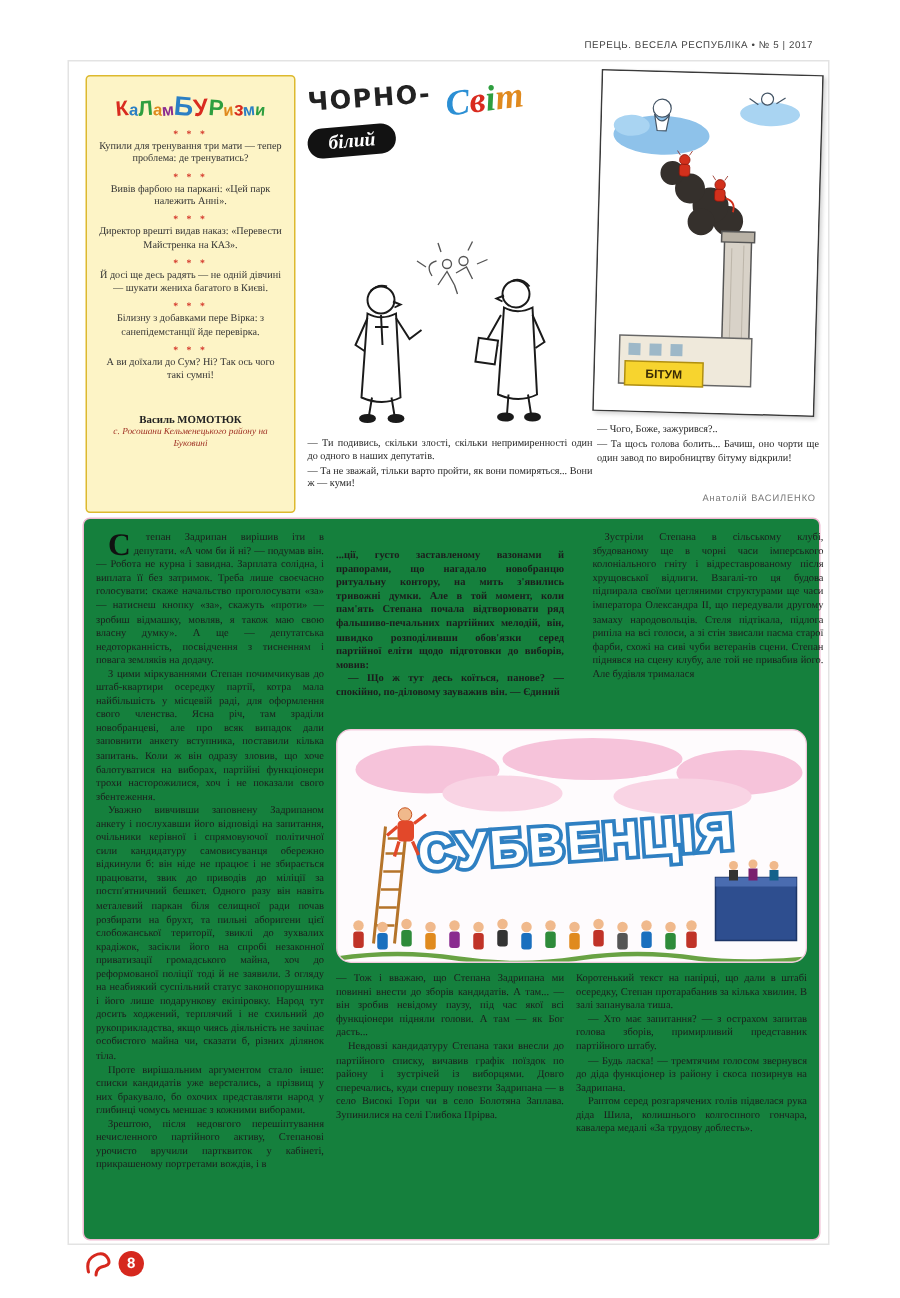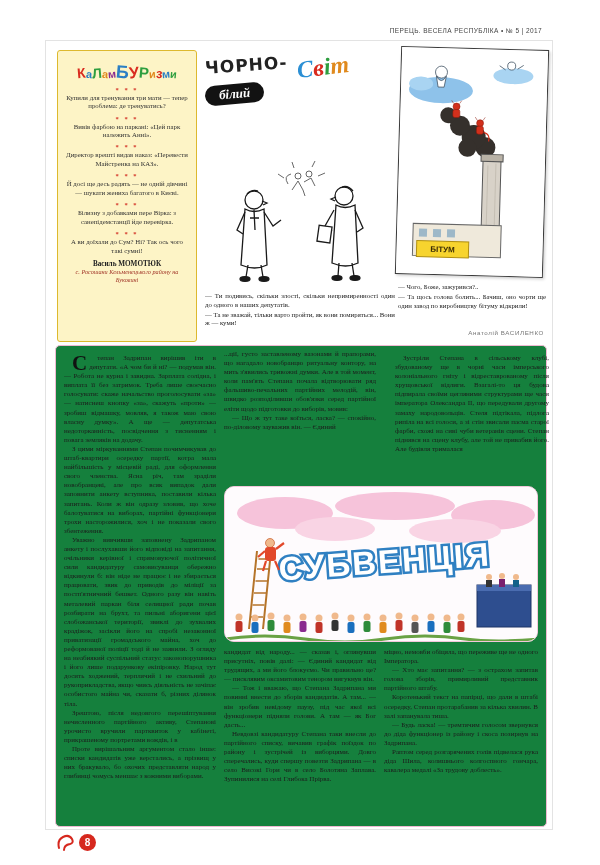--- a/index.html
+++ b/index.html
@@ -17,21 +17,21 @@
   .kalambur-title span{display:inline-block;font-size:11px;transform:rotate(-5deg);}
   .kalambur-title span:nth-child(even){transform:rotate(5deg);}
   .kalambur-title span:nth-child(1){font-size:14px;}
   .kalambur-title span:nth-child(3){font-size:14px;}
   .kalambur-title span:nth-child(6){font-size:18px;}
   .kalambur-title span:nth-child(7){font-size:16px;}
   .kalambur-title span:nth-child(8){font-size:15px;}
   .kalambur-title span:nth-child(10){font-size:13px;}
   .stars{color:#d4372a;font-size:6.5px;letter-spacing:2px;margin:3.5px 0 1px;font-weight:bold;}
   .joke{font-size:6.8px;line-height:1.28;color:#333;}
-  .author{margin-top:5px;font-weight:bold;font-size:7.2px;color:#222;}
+  .author{margin-top:21px;font-weight:bold;font-size:7.2px;color:#222;}
   .author-place{font-size:6.2px;font-style:italic;color:#a03326;line-height:1.25;}
 
   
   .cb-head{position:absolute;left:205px;top:54px;width:180px;}
   .cb-chorno{font-family:"DejaVu Sans",sans-serif;font-weight:bold;font-size:17px;display:inline-block;
              transform:rotate(-4deg);letter-spacing:1px;}
   .cb-svit{font-style:italic;font-weight:bold;font-size:24px;display:inline-block;transform:rotate(-7deg);
            margin-left:6px;vertical-align:middle;font-family:"Liberation Serif",serif;}
   .cb-svit span{display:inline-block;}
   .cb-bilyi{display:inline-block;background:#121212;color:#fff;font-style:italic;font-weight:bold;
@@ -50,21 +50,21 @@
 
   
   .story{position:absolute;left:55px;top:345px;width:492px;height:482px;background:#15803d;
          border:1px solid #efb9d2;border-radius:5px;}
   .col{position:absolute;font-size:7px;line-height:1.3;text-align:justify;color:#1c1c1c;overflow:hidden;}
   .col .para{text-indent:8px;margin:0;}
   .cont .para:first-child{text-indent:0;}
   .col1{left:8px;top:8px;width:152px;height:464px;}
   .col1 .para:first-child::first-letter{float:left;font-size:21px;line-height:16px;font-weight:bold;
         padding:1px 2px 0 0;color:#111;}
-  .col2top{left:168px;top:4px;width:152px;height:128px;}
+  .col2top{left:168px;top:20px;width:152px;height:128px;font-weight:bold;}
   .col3top{left:339px;top:8px;width:154px;height:128px;}
   .subvention{position:absolute;left:168px;top:140px;width:314px;height:156px;background:#fefbfd;
               border-radius:10px;overflow:hidden;border:1px solid #f2c7db;}
   .col2bot{left:168px;top:302px;width:152px;height:172px;}
   .col3bot{left:328px;top:302px;width:154px;height:172px;}
 
   
   .pagenum{position:absolute;left:56px;top:832px;display:flex;align-items:center;gap:3px;}
   .num-circle{width:17px;height:17px;border-radius:50%;background:#d6281e;color:#fff;
               font-family:"Liberation Sans",sans-serif;font-weight:bold;font-size:10px;
@@ -197,26 +197,26 @@
       <p class="para">— Чого, Боже, зажурився?..</p>
       <p class="para">— Та щось голова болить... Бачиш, оно чорти ще один завод по виробництву бітуму відкрили!</p>
     </div>
   <div class="artist">Анатолій ВАСИЛЕНКО</div>
 
   <section class="story">
     <div class="col col1">
         <p class="para">Степан Задрипан вирішив іти в депутати. «А чом би й ні? — подумав він. — Робота не курна і завидна. Зарплата солідна, і виплата її без затримок. Треба лише своєчасно голосувати: скаже начальство проголосувати «за» — натиснеш кнопку «за», скажуть «проти» — зробиш відмашку, мовляв, я також маю свою власну думку». А ще — депутатська недоторканність, посвідчення з тисненням і повага земляків на додачу.</p>
         <p class="para">З цими міркуваннями Степан почимчикував до штаб-квартири осередку партії, котра мала найбільшість у місцевій раді, для оформлення свого членства. Ясна річ, там зраділи новобранцеві, але про всяк випадок дали заповнити анкету вступника, поставили кілька запитань. Коли ж він одразу зловив, що хоче балотуватися на виборах, партійні функціонери трохи насторожилися, хоч і не показали свого збентеження.</p>
         <p class="para">Уважно вивчивши заповнену Задрипаном анкету і послухавши його відповіді на запитання, очільники керівної і спрямовуючої політичної сили кандидатуру самовисуванця обережно відкинули б: він ніде не працює і не збирається працювати, звик до приводів до міліції за постп'ятничний бешкет. Одного разу він навіть металевий паркан біля селищної ради почав розбирати на брухт, та пильні аборигени цієї слобожанської території, звиклі до зухвалих крадіжок, засікли його на спробі незаконної приватизації громадського майна, хоч до реформованої поліції тоді й не заявили. З огляду на неабиякий суспільний статус законопорушника і його лише подарункову екіпіровку. Народ тут досить ходжений, терплячий і не схильний до рукоприкладства, якщо чиясь діяльність не зачіпає особистого майна чи, сказати б, різних ділянок тіла.</p>
+        <p class="para">Проте вирішальним аргументом стало інше: списки кандидатів уже верстались, а прізвищ у них бракувало, бо охочих представляти народ у глибинці чомусь меншає з кожними виборами.</p>
         <p class="para">Зрештою, після недовгого перешіптування нечисленного партійного активу, Степанові урочисто вручили партквиток у кабінеті, прикрашеному портретами вождів, і в</p>
-        <p class="para">Проте вирішальним аргументом стало інше: списки кандидатів уже верстались, а прізвищ у них бракувало, бо охочих представляти народ у глибинці чомусь меншає з кожними виборами.</p>
       </div>
     <div class="col col2top cont">
         <p class="para">...ції, густо заставленому вазонами й прапорами, що нагадало новобранцю ритуальну контору, на мить з'явились тривожні думки. Але в той момент, коли пам'ять Степана почала відтворювати ряд фальшиво-печальних партійних мелодій, він, швидко розподіливши обов'язки серед партійної еліти щодо підготовки до виборів, мовив:</p>
-        <p class="para">— Що ж тут таке коїться, ласка? — спокійно, по-діловому зауважив він. — Єдиний</p>
+        <p class="para">— Що ж тут десь коїться, панове? — спокійно, по-діловому зауважив він. — Єдиний</p>
       </div>
     <div class="col col3top">
         <p class="para">Зустріли Степана в сільському клубі, збудованому ще в чорні часи імперського колоніального гніту і відреставрованому після хрущовської відлиги. Взагалі-то ця будова підпирала своїми цегляними структурами ще часи імператора Олександра ІІ, що передували другому замаху народовольців. Стеля підтікала, підлога рипіла на всі голоси, а зі стін звисали пасма старої фарби, схожі на сиві чуби ветеранів сцени. Степан піднявся на сцену клубу, але той не привабив його. Але будівля трималася</p>
       </div>
 
     <div class="subvention">
       <svg viewBox="0 0 314 156" width="314" height="156">
         <rect width="314" height="156" fill="#fefbfd"></rect>
         <g fill="#f6c3da">
           <ellipse cx="60" cy="26" rx="48" ry="16"></ellipse>
@@ -303,28 +303,26 @@
           <g>
               <circle cx="236" cy="130" r="3.5" fill="#f0b98c"></circle>
               <rect x="232.5" y="134" width="7" height="11" rx="2" fill="#c03328"></rect>
             </g>
         </g>
         <path d="M0 152 q40 -6 80 0 q40 6 80 0 q40 -6 80 0 q30 4 74 0" stroke="#69a244" stroke-width="3" fill="none"></path>
       </svg>
     </div>
 
     <div class="col col2bot cont">
-        <p class="para">кандидат від народу... — сказав і, оглянувши присутніх, повів далі: — Єдиний кандидат від трудящих, а ми його блокуємо. Чи правильно це? — писклявим оксамитовим тенором вигукнув він.</p>
         <p class="para">— Тож і вважаю, що Степана Задрипана ми повинні внести до зборів кандидатів. А там... — він зробив невідому паузу, під час якої всі функціонери підняли голови. А там — як Бог дасть...</p>
         <p class="para">Невдовзі кандидатуру Степана таки внесли до партійного списку, вичавив графік поїздок по району і зустрічей із виборцями. Довго сперечались, куди спершу повезти Задрипана — в село Високі Гори чи в село Болотяна Заплава. Зупинилися на селі Глибока Прірва.</p>
       </div>
     <div class="col col3bot cont">
-        <p class="para">міцно, немовби обіцяла, що переживе ще не одного Імператора.</p>
+        <p class="para">Коротенький текст на папірці, що дали в штабі осередку, Степан протарабанив за кілька хвилин. В залі запанувала тиша.</p>
         <p class="para">— Хто має запитання? — з острахом запитав голова зборів, примирливий представник партійного штабу.</p>
-        <p class="para">Коротенький текст на папірці, що дали в штабі осередку, Степан протарабанив за кілька хвилин. В залі запанувала тиша.</p>
         <p class="para">— Будь ласка! — тремтячим голосом звернувся до діда функціонер із району і скоса позирнув на Задрипана.</p>
         <p class="para">Раптом серед розгарячених голів підвелася рука діда Шила, колишнього колгоспного гончара, кавалера медалі «За трудову доблесть».</p>
       </div>
   </section>
 
   <div class="pagenum">
     <svg width="20" height="20" viewBox="0 0 20 20">
       <path d="M3 16 Q1 8 7 5 Q13 2 16 7 Q18 11 14 12 Q8 13 8 18" stroke="#d6281e" stroke-width="2" fill="none" stroke-linecap="round"></path>
     </svg>
     <div class="num-circle">

